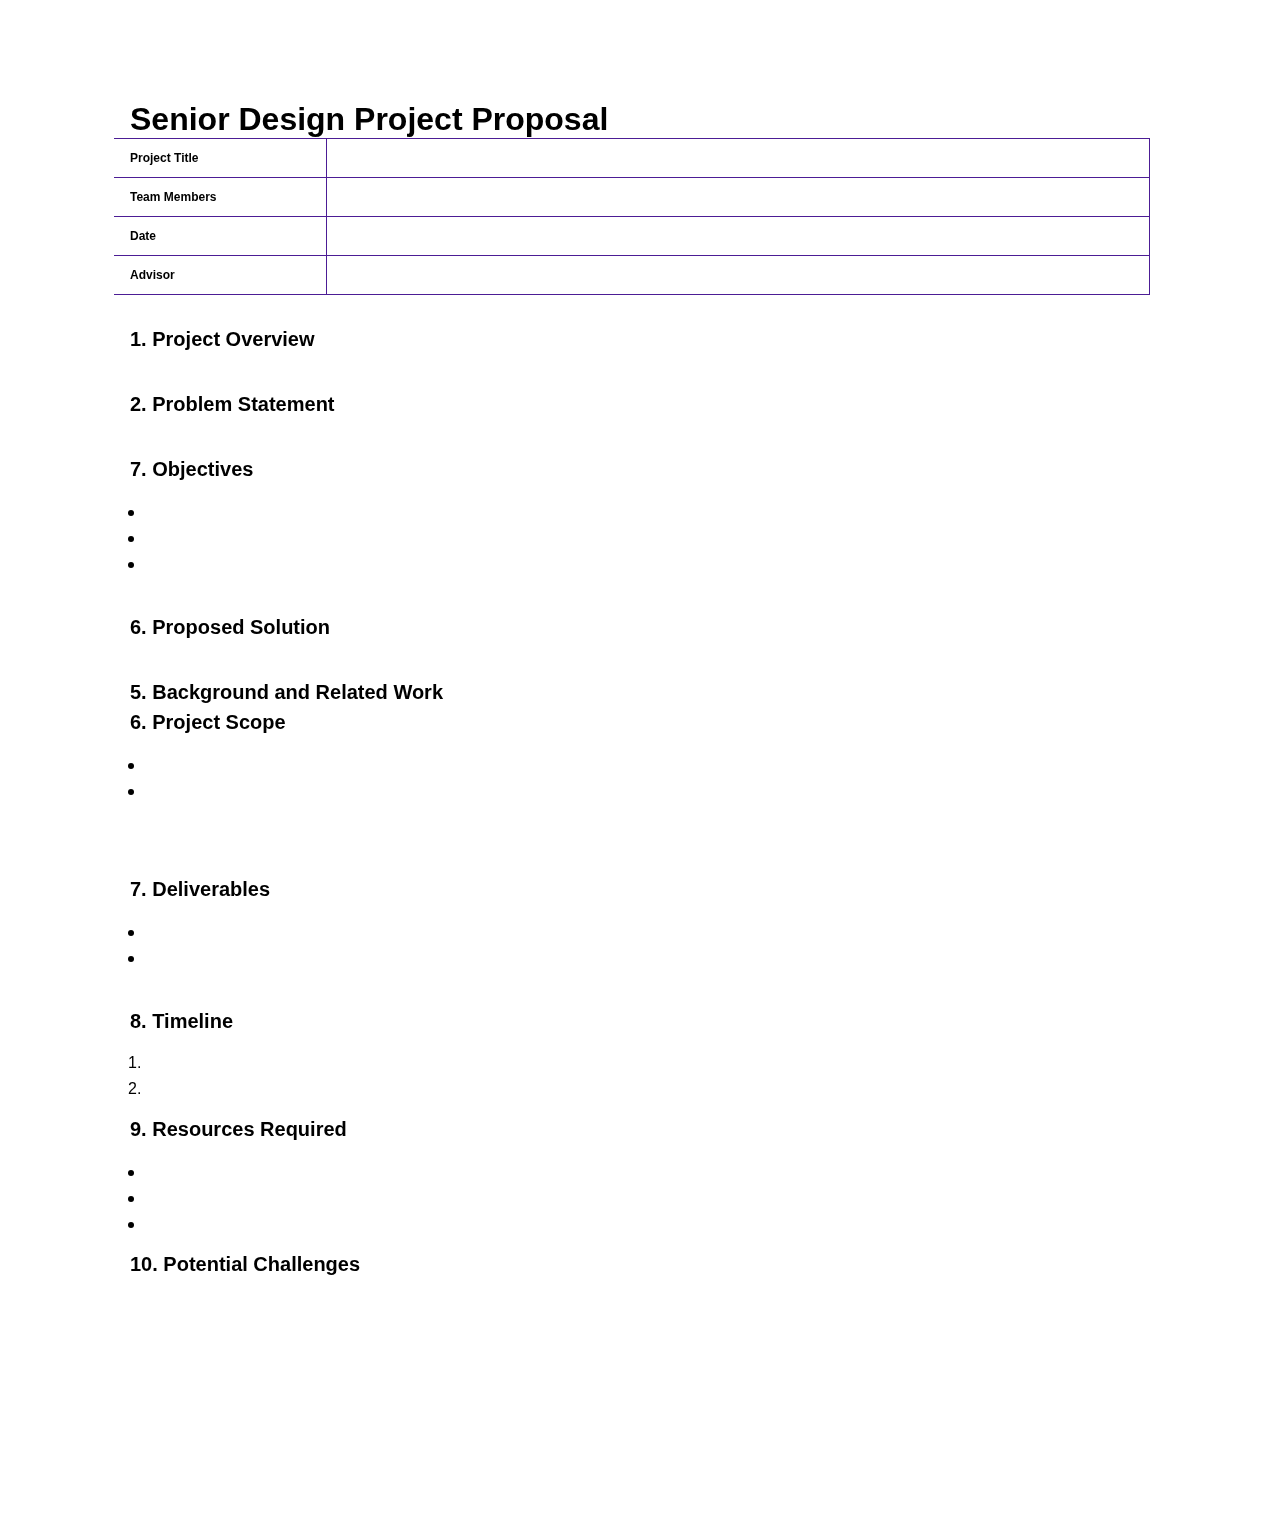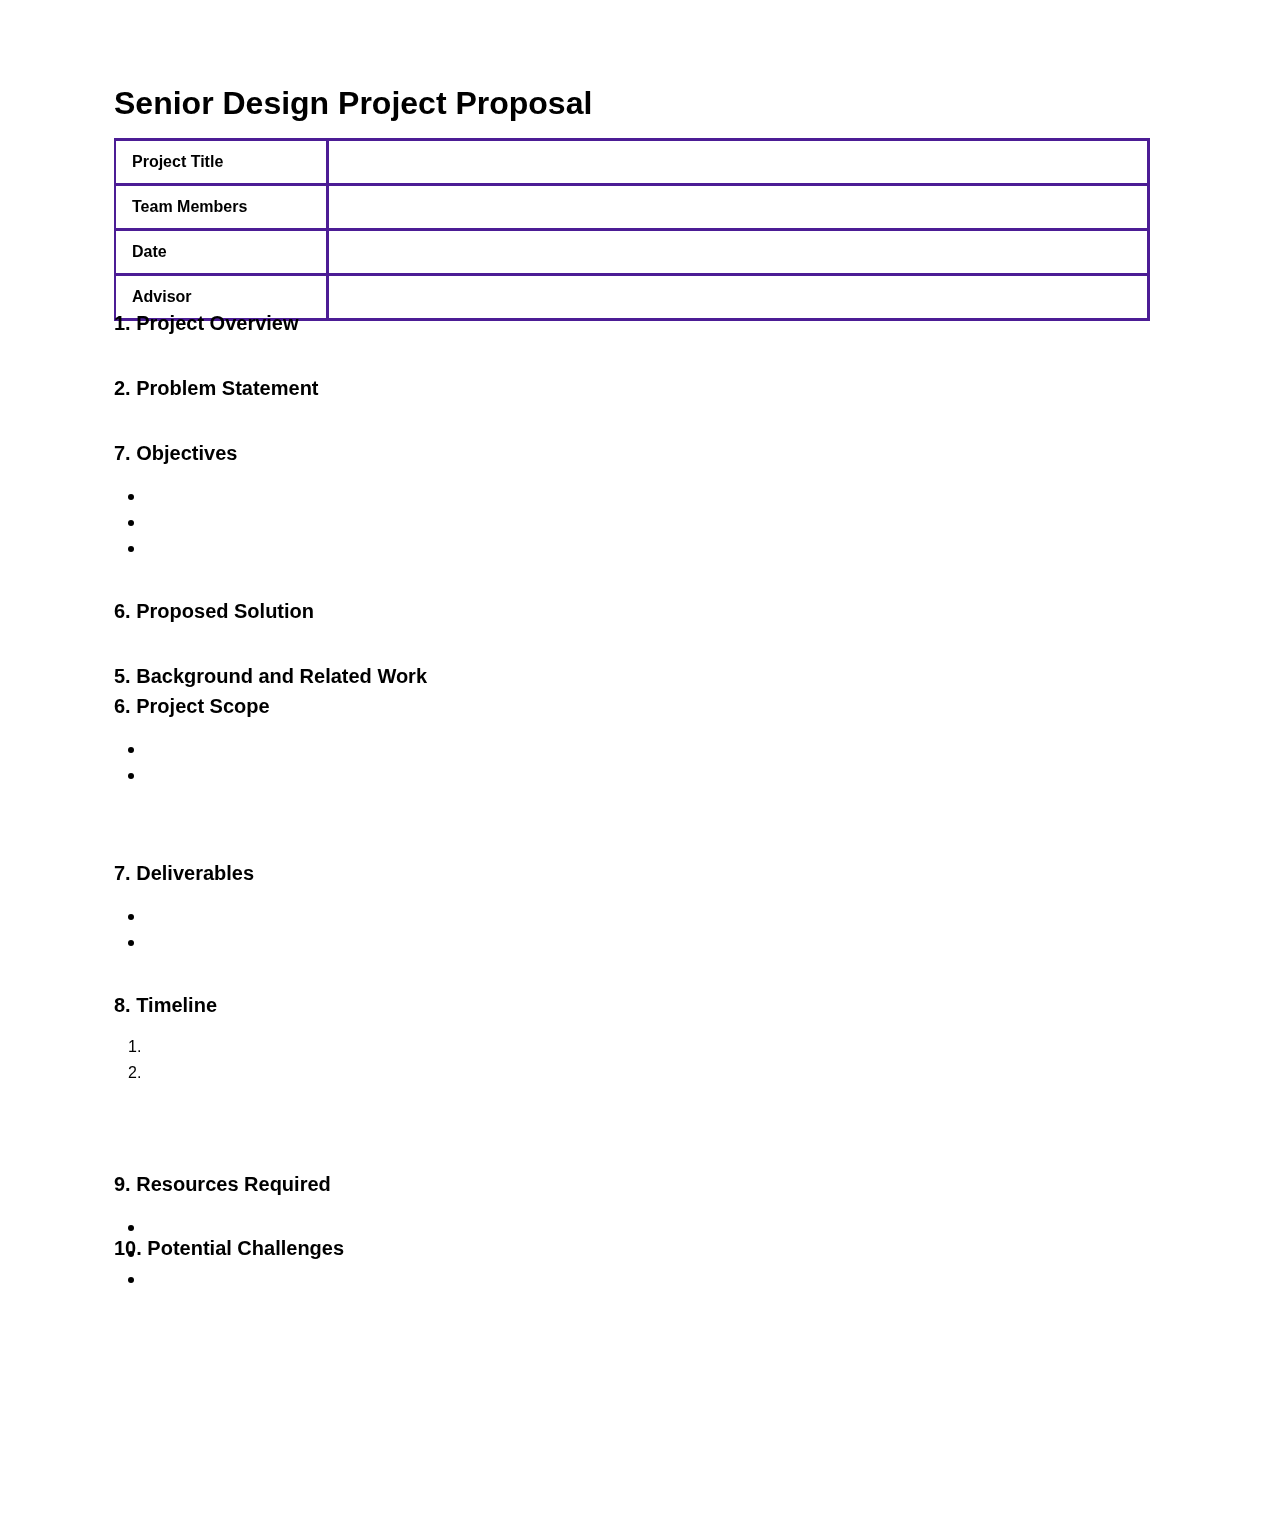--- a/index.html
+++ b/index.html
@@ -1,23 +1,23 @@
 <!DOCTYPE html>
 <html><head>
 <meta charset="utf-8">
 <style>
   html, body { margin: 0; padding: 0; background: #ffffff; }
   body { width: 1263px; height: 1539px; position: relative; overflow: hidden; font-family: "Liberation Sans", sans-serif; color: #000; }
   .page { position: absolute; left: 114px; top: 0; width: 1036px; height: 1302px; overflow: hidden; }
-  h1 { font-size: 32px; font-weight: bold; margin: 0; position: absolute; top: 84px; left: 0; line-height: 38px; }
+  h1 { font-size: 32px; font-weight: bold; margin: 16px; position: absolute; top: 84px; left: 0; line-height: 38px; }
   table.info { position: absolute; top: 138px; left: -1px; width: 1037px; border-collapse: collapse; }
-  table.info td { border: 3px solid #4c1d95; height: 34px; padding: 12px 16px; font-size: 16px; box-sizing: border-box; }
+  table.info td { border: 1px solid #4c1d95; height: 34px; padding: 12px 16px; font-size: 12px; box-sizing: border-box; }
   table.info td.label { width: 213px; font-weight: bold; }
   .sec { position: absolute; left: 0; width: 100%; }
-  .sec h2 { font-size: 20px; font-weight: bold; margin: 0; line-height: 24px; }
+  .sec h2 { font-size: 20px; font-weight: bold; margin: 16px; line-height: 24px; }
   ul, ol { margin: 0; padding-left: 0; list-style: none; }
   li { height: 26px; position: relative; font-size: 16px; }
   ul li .bullet { position: absolute; left: 14px; top: 6px; width: 6px; height: 6px; border-radius: 50%; background: #000; }
   ol li .num { position: absolute; left: 14px; top: 0; font-size: 16px; line-height: 20px; }
 </style>
 </head>
 <body>
 
 <div class="page">
   <h1>Senior Design Project Proposal</h1>
@@ -103,21 +103,21 @@
     <ol style="margin-top:20px">
       <li>
           <span class="num">1.</span>
         </li>
       <li>
           <span class="num">2.</span>
         </li>
     </ol>
   </div>
 
-  <div class="sec" style="top:1172px">
+  <div class="sec" style="top:1101px">
     <h2>9. Resources Required</h2>
     <ul style="margin-top:23px">
       <li>
           <span class="bullet"></span>
         </li>
       <li>
           <span class="bullet"></span>
         </li>
       <li>
           <span class="bullet"></span>

